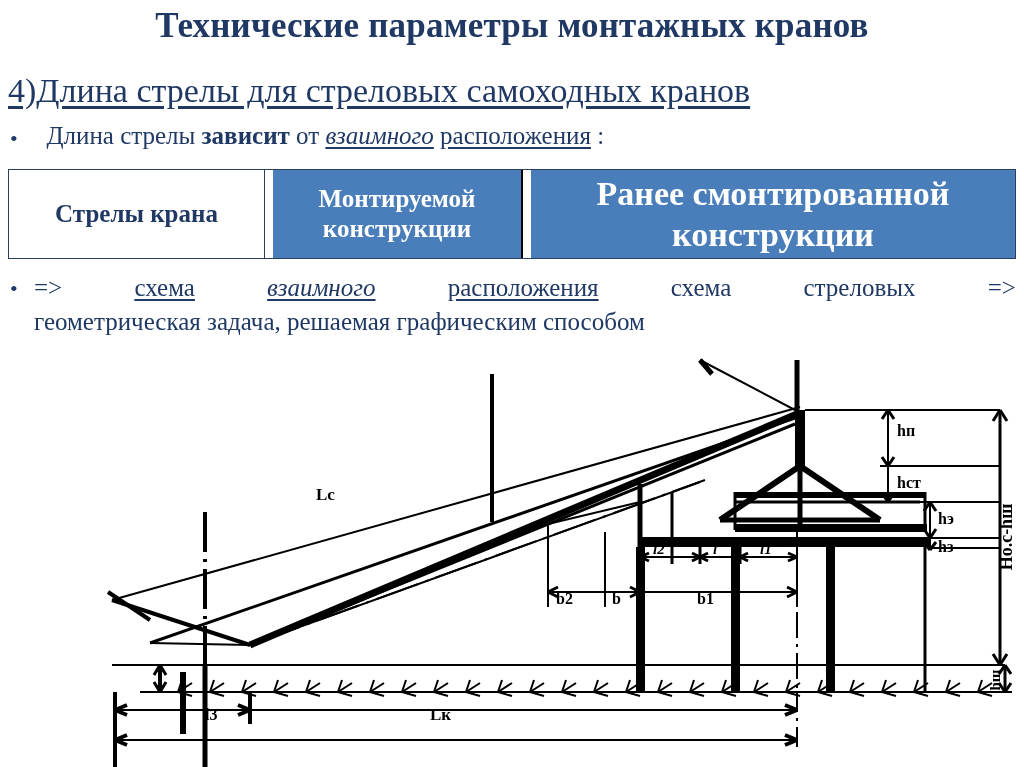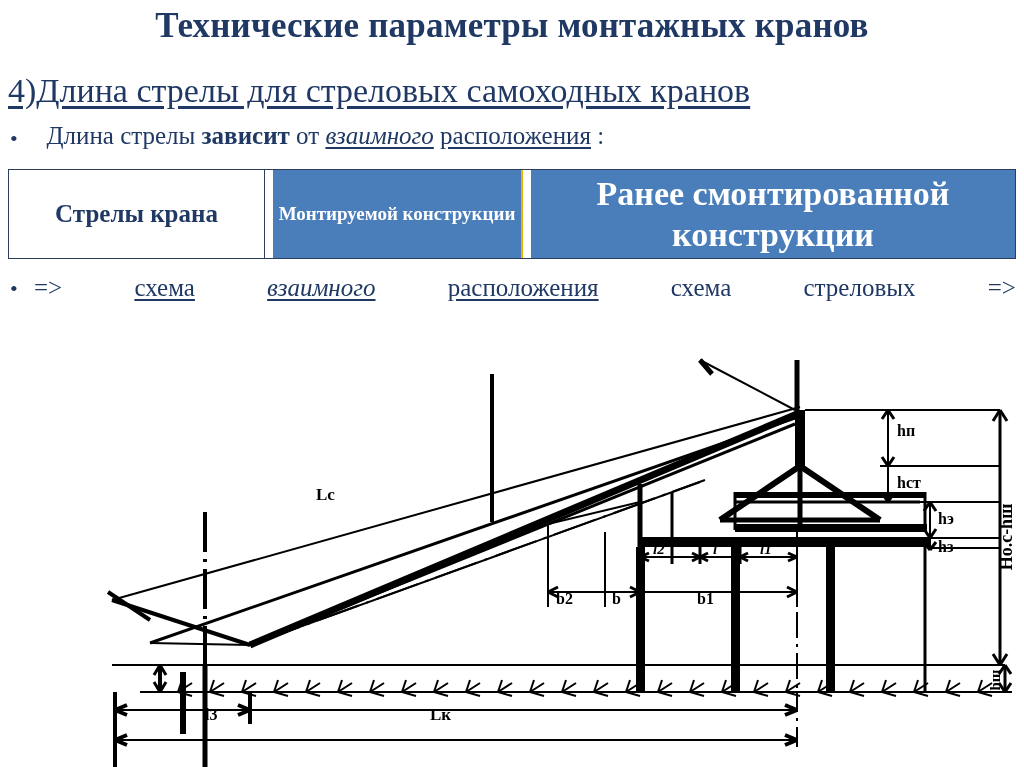--- a/index.html
+++ b/index.html
@@ -78,22 +78,22 @@
   }
   .cell-1{
     width:256px;flex:0 0 256px;
     background:#ffffff;color:#1f3864;
     font-size:25px;
     border-right:1px solid #2b3f5c;
   }
   .cell-2{
     width:250px;flex:0 0 250px;
     background:#4a7ebb;color:#ffffff;
-    font-size:19px;
-    border-right:2px solid #eab308;
+    font-size:25px;
+    border-right:2px solid #000000;
   }
   .cell-3{
     flex:1 1 auto;
     background:#4a7ebb;color:#ffffff;
     font-size:34px;
     text-align:center;
   }
 
   
   .bullet-row-2{
@@ -153,20 +153,21 @@
       <div class="spread">
         <span>=&gt;</span>
         <span class="u">схема</span>
         <span class="i u">взаимного</span>
         <span class="u">расположения</span>
         <span>схема</span>
         <span>стреловых</span>
         <span>=&gt;</span>
       </div>
     </div>
+    <div class="b2-line2">геометрическая задача, решаемая  графическим способом</div>
   </div>
 
   <div class="diagram">
     <svg width="1024" height="415" viewBox="0 0 1024 415" xmlns="http://www.w3.org/2000/svg">
       <g stroke="#000" fill="none" stroke-linecap="butt">
 
         <path d="M 700 8 L 795 58" stroke-width="2"></path>
         <path d="M 700 8 L 712 22" stroke-width="5"></path>
 
         <path d="M 112 248 L 800 55" stroke-width="2"></path>

